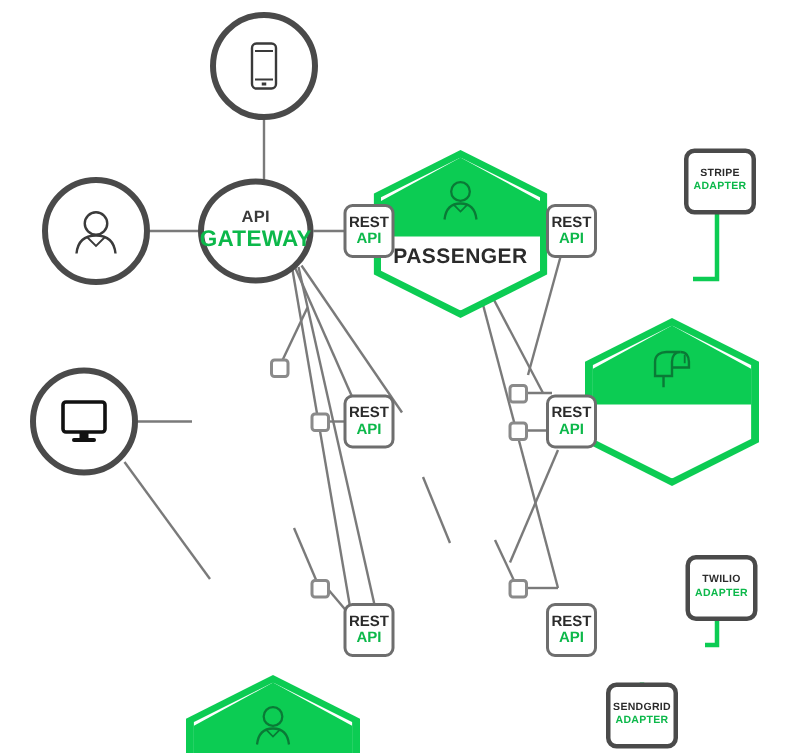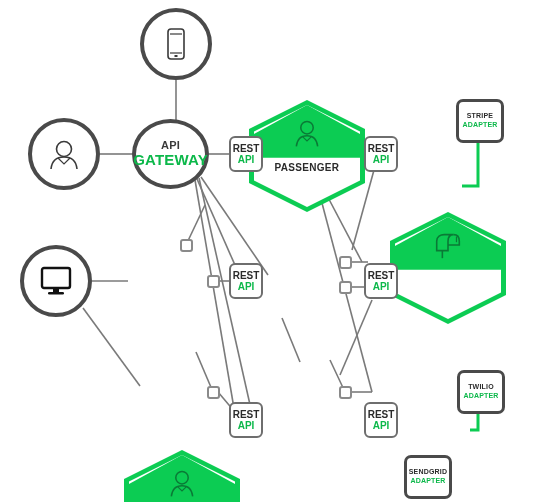--- a/index.html
+++ b/index.html
@@ -58,21 +58,21 @@
   }
   .hex .icon{
     position:absolute;left:0;right:0;top:12px;
     display:flex;align-items:center;justify-content:center;
     height:42px;
   }
   .hex .labels{
     position:absolute;left:0;right:0;top:62px;
     text-align:center;line-height:1.2;
   }
-  .hex .labels .t1{display:block;font-size:10px;font-weight:bold;color:#2b2b2b;letter-spacing:.3px;}
+  .hex .labels .t1{display:block;font-size:14px;font-weight:bold;color:#2b2b2b;letter-spacing:.3px;}
   .hex .labels .t2{display:block;font-size:10px;font-weight:bold;color:#0cb84a;letter-spacing:.3px;}
 
   
   .chip{
     width:34px;height:36px;
     border:2px solid #6e6e6e;border-radius:6px;background:#fff;
     display:flex;flex-direction:column;align-items:center;justify-content:center;
     box-sizing:border-box;line-height:1.15;
   }
   .chip .c1{font-size:10px;font-weight:bold;color:#2b2b2b;}

